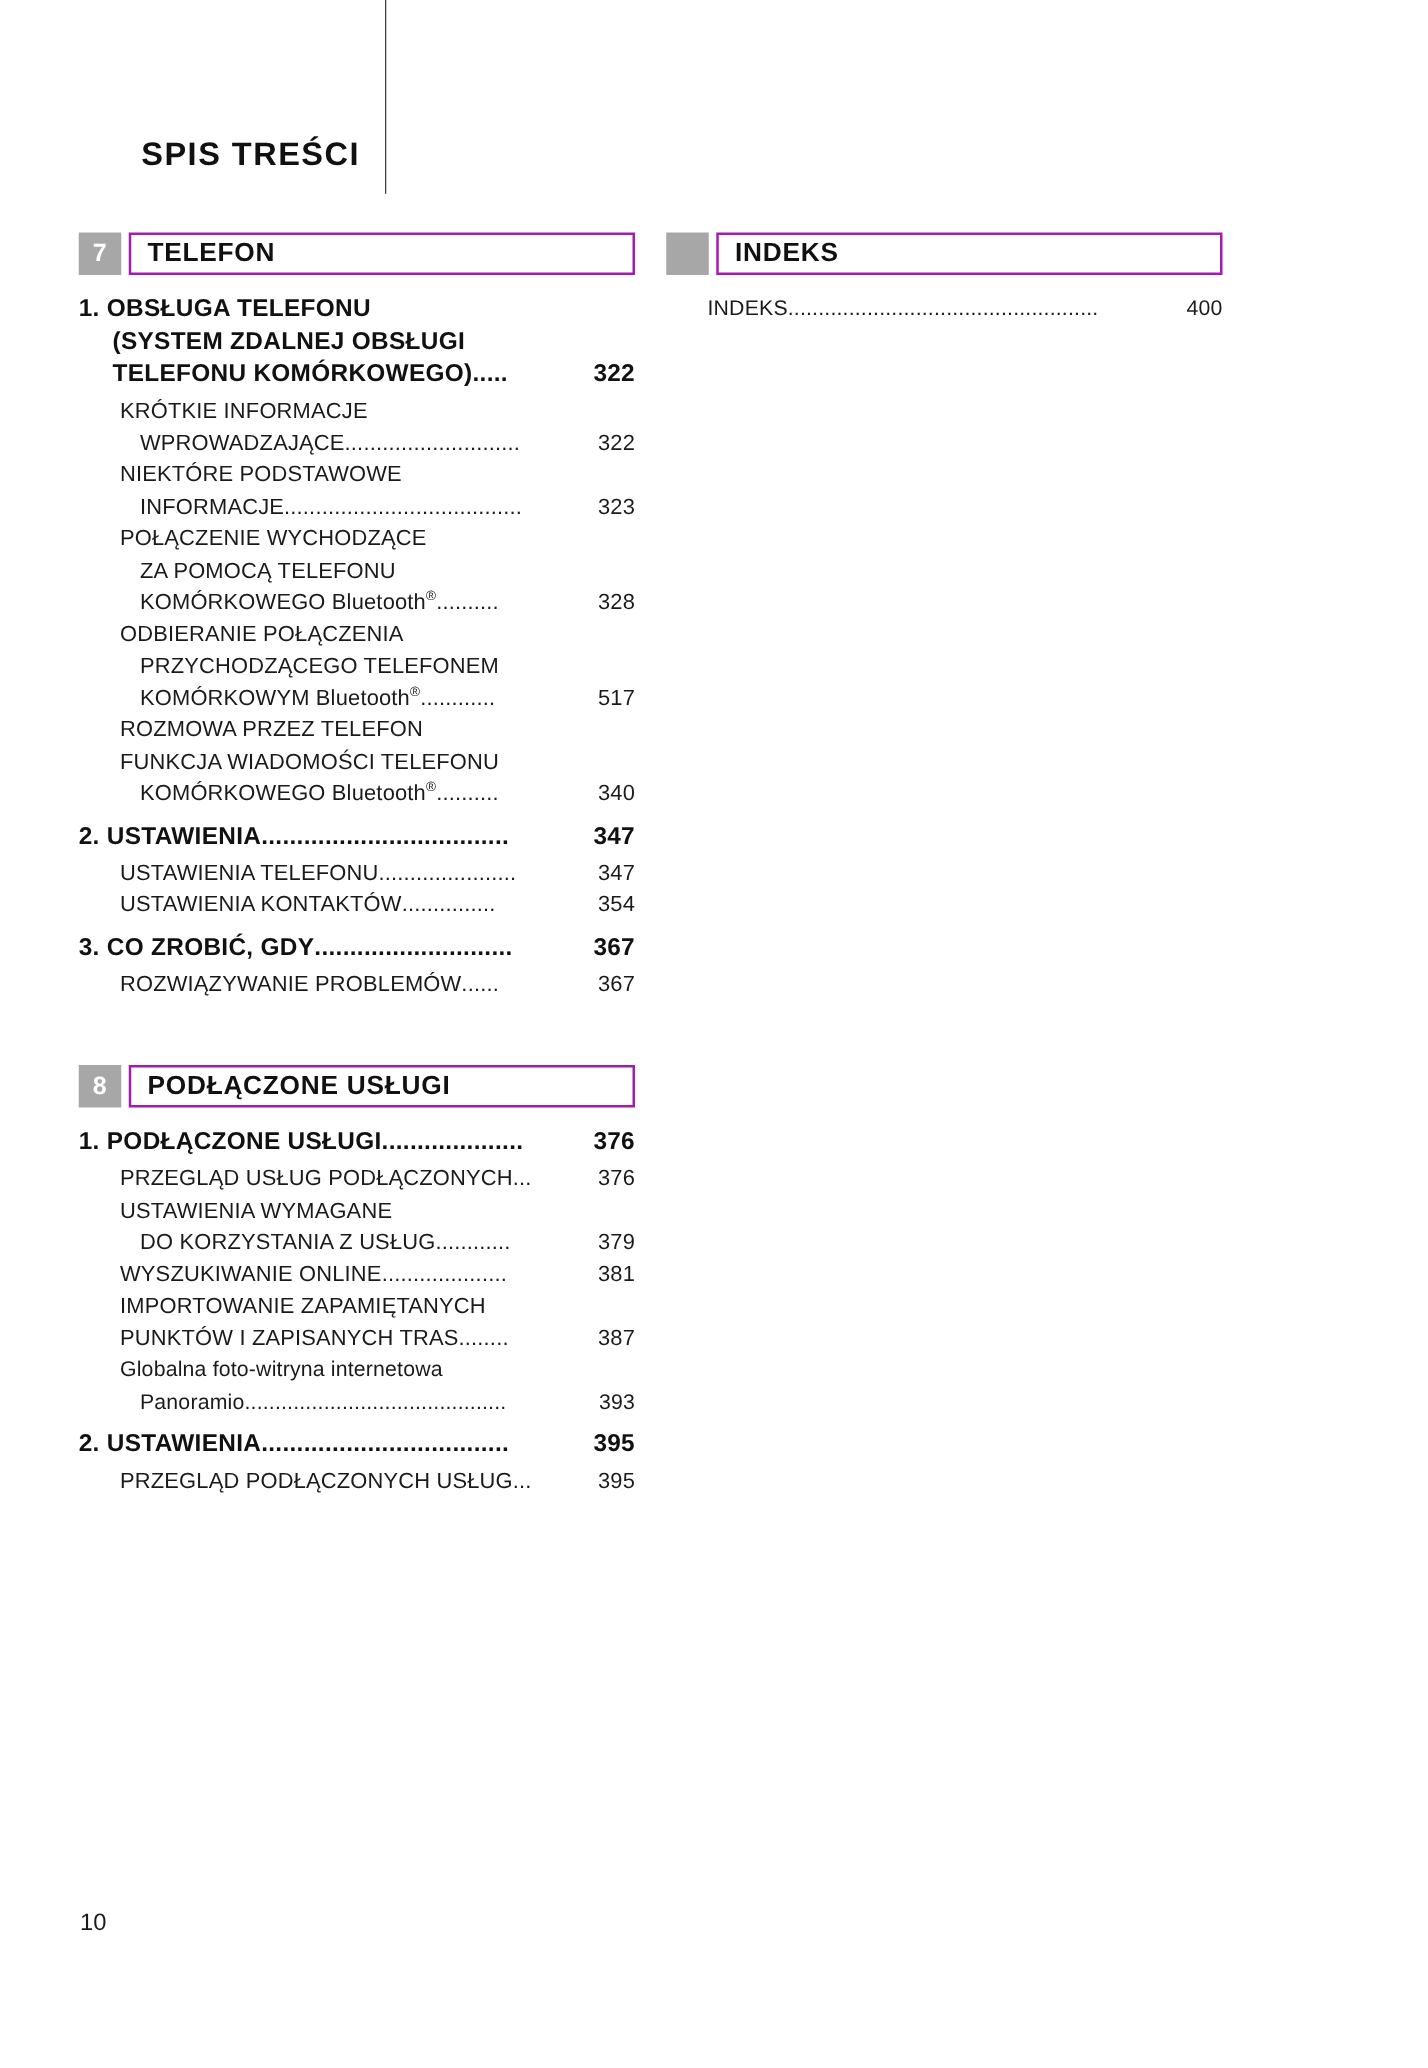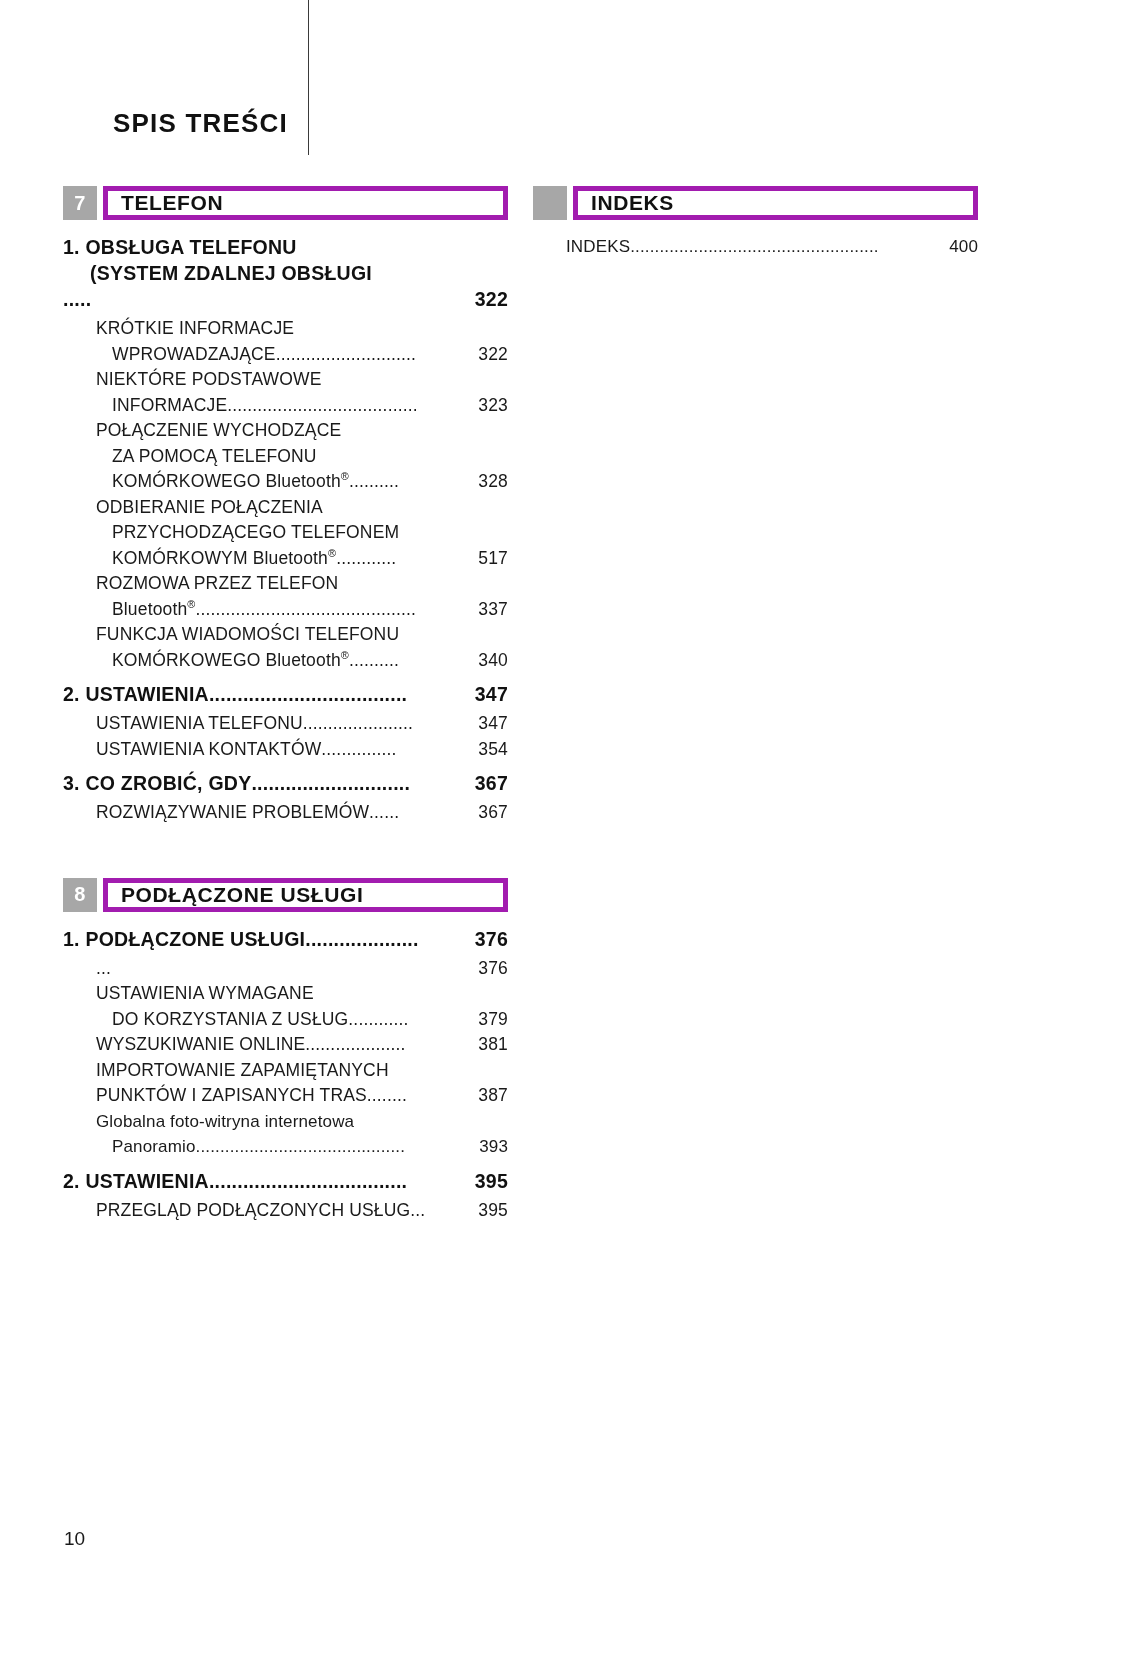--- a/index.html
+++ b/index.html
@@ -77,21 +77,21 @@
     font-weight: bold;
     display: flex;
     align-items: center;
     justify-content: center;
     letter-spacing: 0.5px;
   }
   .chapter-number.blank { color: transparent; }
   .chapter-title-box {
     flex: 1 1 auto;
     margin-left: 6px;
-    border: 5px solid #a21caf;
+    border: 2px solid #a21caf;
     background: #ffffff;
     display: flex;
     align-items: center;
     padding-left: 13px;
     box-sizing: border-box;
   }
   .chapter-title-box > span {
     font-size: 21px;
     font-weight: bold;
     letter-spacing: 0.6px;
@@ -200,20 +200,21 @@
       </div>
       <div class="entries">
           <div class="entry lvl1">
             <div class="line">
               <span class="label">1. OBSŁUGA TELEFONU</span>
             </div>
             <div class="line ">
               <span class="label cont">(SYSTEM ZDALNEJ OBSŁUGI</span>
             </div>
             <div class="line ">
+              <span class="label cont">TELEFONU KOMÓRKOWEGO)</span>
               <span class="leader">.....</span>
               <span class="page">322</span>
             </div>
           </div>
           <div class="entry lvl2">
             <div class="line">
               <span class="label">KRÓTKIE INFORMACJE</span>
             </div>
             <div class="line ">
               <span class="label cont">WPROWADZAJĄCE</span>
@@ -253,25 +254,20 @@
             </div>
             <div class="line ">
               <span class="label cont">KOMÓRKOWYM Bluetooth<span class="reg">®</span></span>
               <span class="leader">............</span>
               <span class="page">517</span>
             </div>
           </div>
           <div class="entry lvl2">
             <div class="line">
               <span class="label">ROZMOWA PRZEZ TELEFON</span>
-            </div>
-            <div class="line ">
-              <span class="label cont">Bluetooth<span class="reg">®</span></span>
-              <span class="leader">............................................</span>
-              <span class="page">337</span>
             </div>
           </div>
           <div class="entry lvl2">
             <div class="line">
               <span class="label">FUNKCJA WIADOMOŚCI TELEFONU</span>
             </div>
             <div class="line ">
               <span class="label cont">KOMÓRKOWEGO Bluetooth<span class="reg">®</span></span>
               <span class="leader">..........</span>
               <span class="page">340</span>
@@ -325,20 +321,21 @@
       <div class="entries">
           <div class="entry lvl1">
             <div class="line">
               <span class="label">1. PODŁĄCZONE USŁUGI</span>
               <span class="leader">....................</span>
               <span class="page">376</span>
             </div>
           </div>
           <div class="entry lvl2">
             <div class="line">
+              <span class="label">PRZEGLĄD USŁUG PODŁĄCZONYCH</span>
               <span class="leader">...</span>
               <span class="page">376</span>
             </div>
           </div>
           <div class="entry lvl2">
             <div class="line">
               <span class="label">USTAWIENIA WYMAGANE</span>
             </div>
             <div class="line ">
               <span class="label cont">DO KORZYSTANIA Z USŁUG</span>

